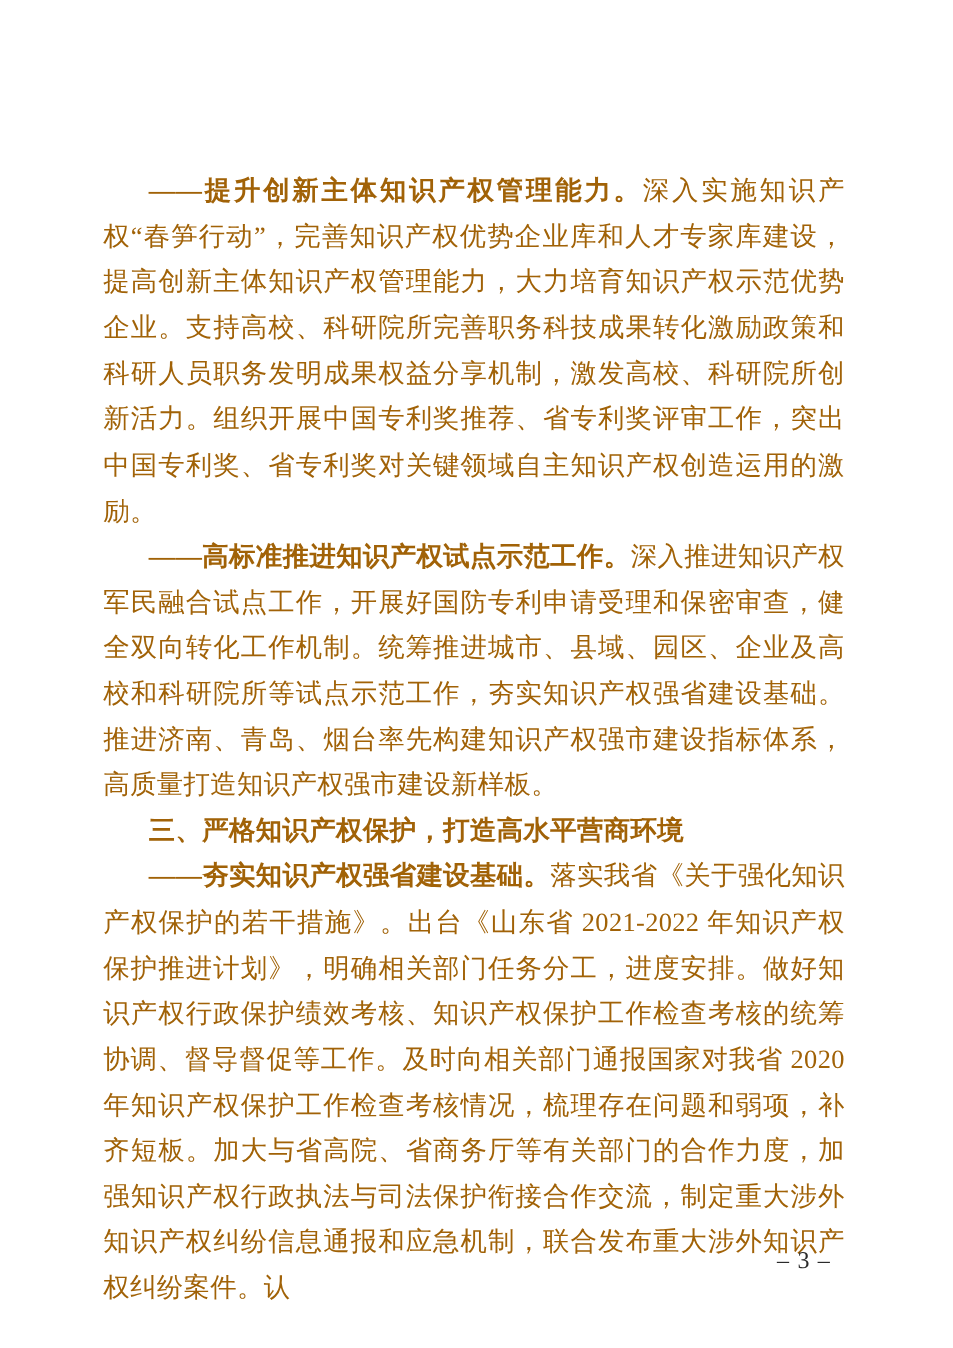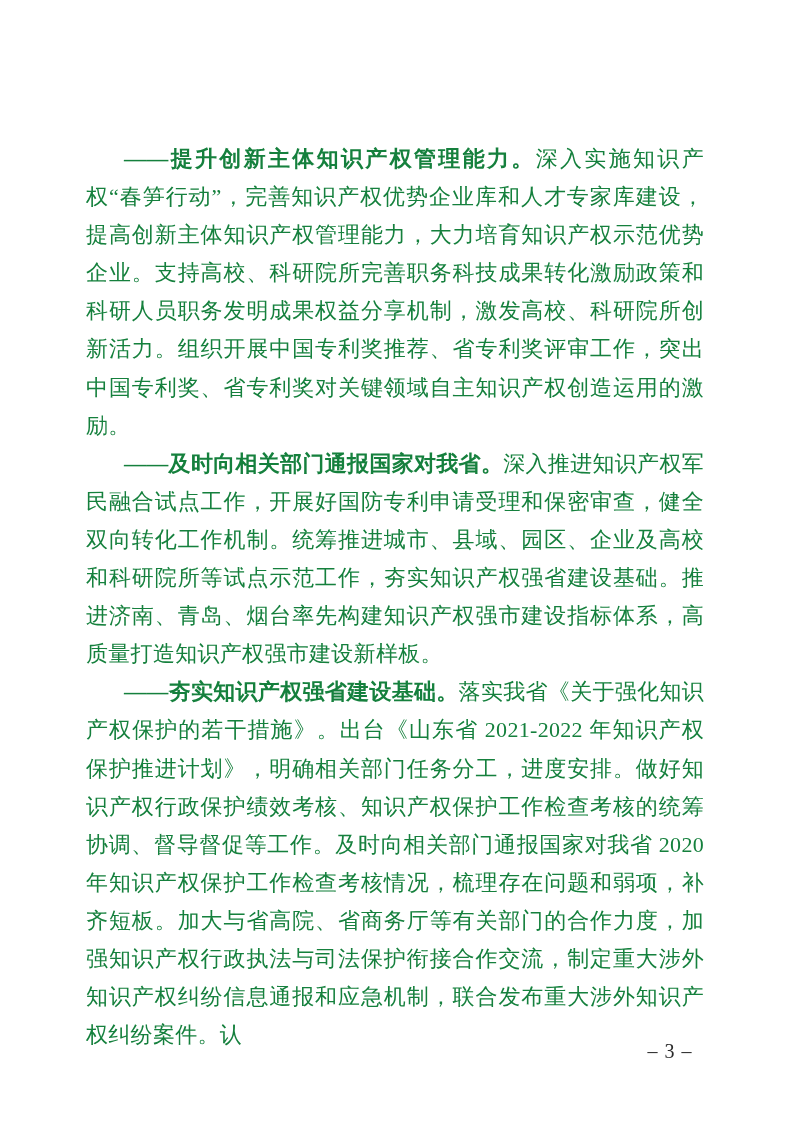--- a/index.html
+++ b/index.html
@@ -19,21 +19,21 @@
     inset: 0;
     background: #ffffff;
   }
   .doc-body {
     position: absolute;
     left: 86px;
     top: 140px;
     width: 618px;
     font-size: 22px;
     line-height: 38.1px;
-    color: #15803d;
+    color: #a16207;
     text-align: justify;
     text-justify: inter-character;
     letter-spacing: 0.3px;
   }
   .doc-body p {
     margin: 0;
     padding: 0;
     text-indent: 38px;
   }
   .lead {
@@ -59,23 +59,26 @@
 
 <div class="page">
 
   <div class="doc-body">
 
     <p class="para">
       <strong class="lead">——提升创新主体知识产权管理能力。</strong><span>深入实施知识产权“春笋行动”，完善知识产权优势企业库和人才专家库建设，提高创新主体知识产权管理能力，大力培育知识产权示范优势企业。支持高校、科研院所完善职务科技成果转化激励政策和科研人员职务发明成果权益分享机制，激发高校、科研院所创新活力。组织开展中国专利奖推荐、省专利奖评审工作，突出中国专利奖、省专利奖对关键领域自主知识产权创造运用的激励。</span>
     </p>
 
     <p class="para">
-      <strong class="lead">——及时向相关部门通报国家对我省。</strong><span>深入推进知识产权军民融合试点工作，开展好国防专利申请受理和保密审查，健全双向转化工作机制。统筹推进城市、县域、园区、企业及高校和科研院所等试点示范工作，夯实知识产权强省建设基础。推进济南、青岛、烟台率先构建知识产权强市建设指标体系，高质量打造知识产权强市建设新样板。</span>
+      <strong class="lead">——高标准推进知识产权试点示范工作。</strong><span>深入推进知识产权军民融合试点工作，开展好国防专利申请受理和保密审查，健全双向转化工作机制。统筹推进城市、县域、园区、企业及高校和科研院所等试点示范工作，夯实知识产权强省建设基础。推进济南、青岛、烟台率先构建知识产权强市建设指标体系，高质量打造知识产权强市建设新样板。</span>
     </p>
 
+    <p class="para heading">
+      <span class="lead">三、严格知识产权保护，打造高水平营商环境</span><span></span>
+    </p>
 
     <p class="para">
       <strong class="lead">——夯实知识产权强省建设基础。</strong><span>落实我省《关于强化知识产权保护的若干措施》。出台《山东省 2021-2022 年知识产权保护推进计划》，明确相关部门任务分工，进度安排。做好知识产权行政保护绩效考核、知识产权保护工作检查考核的统筹协调、督导督促等工作。及时向相关部门通报国家对我省 2020 年知识产权保护工作检查考核情况，梳理存在问题和弱项，补齐短板。加大与省高院、省商务厅等有关部门的合作力度，加强知识产权行政执法与司法保护衔接合作交流，制定重大涉外知识产权纠纷信息通报和应急机制，联合发布重大涉外知识产权纠纷案件。认</span>
     </p>
 
   </div>
 
   <div class="page-number">– 3 –</div>
 
 </div>

